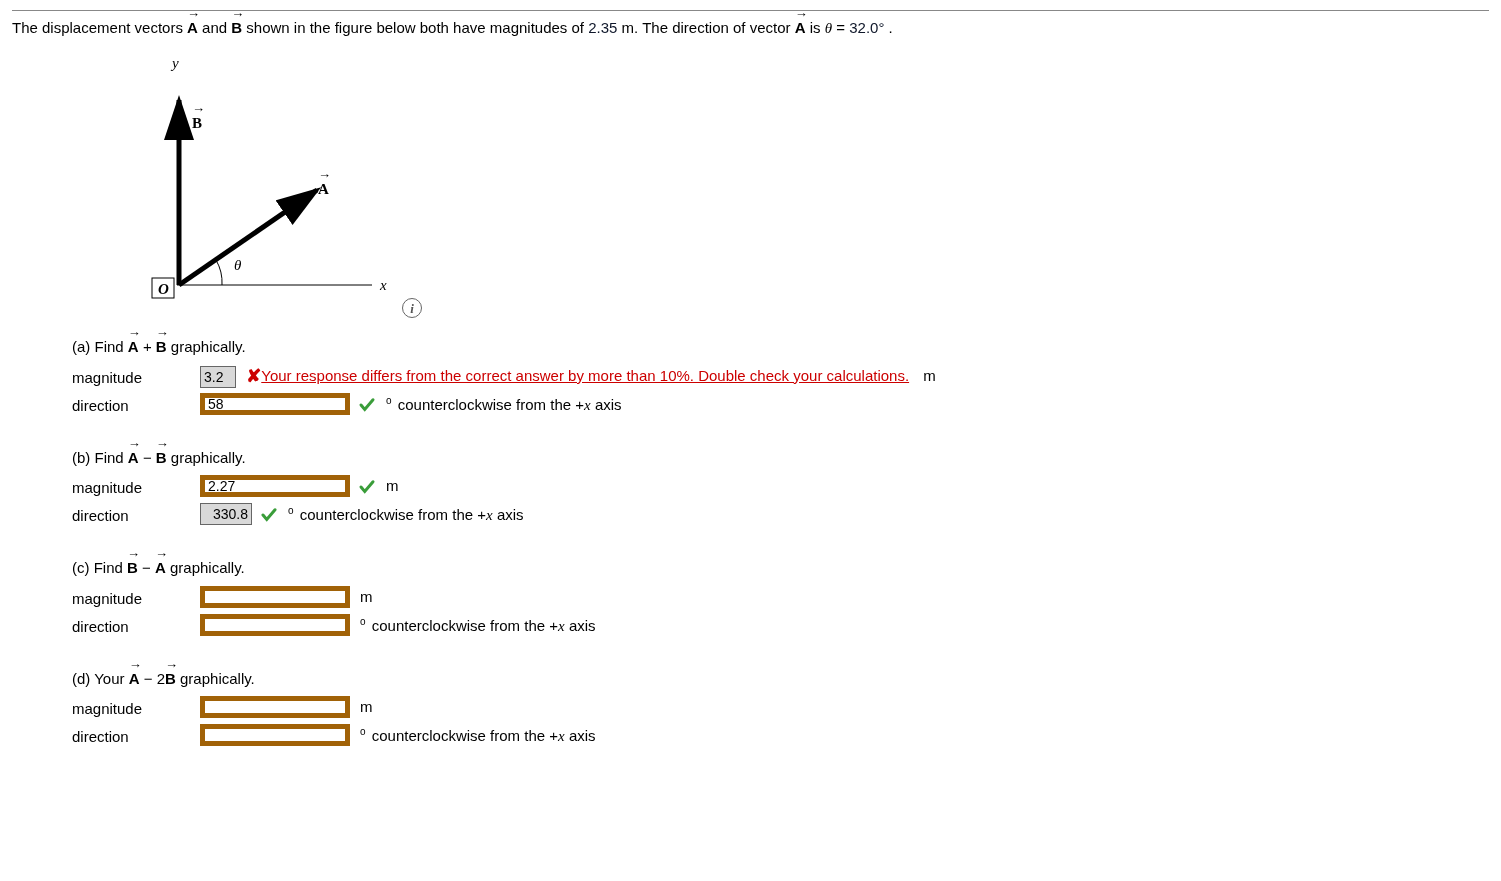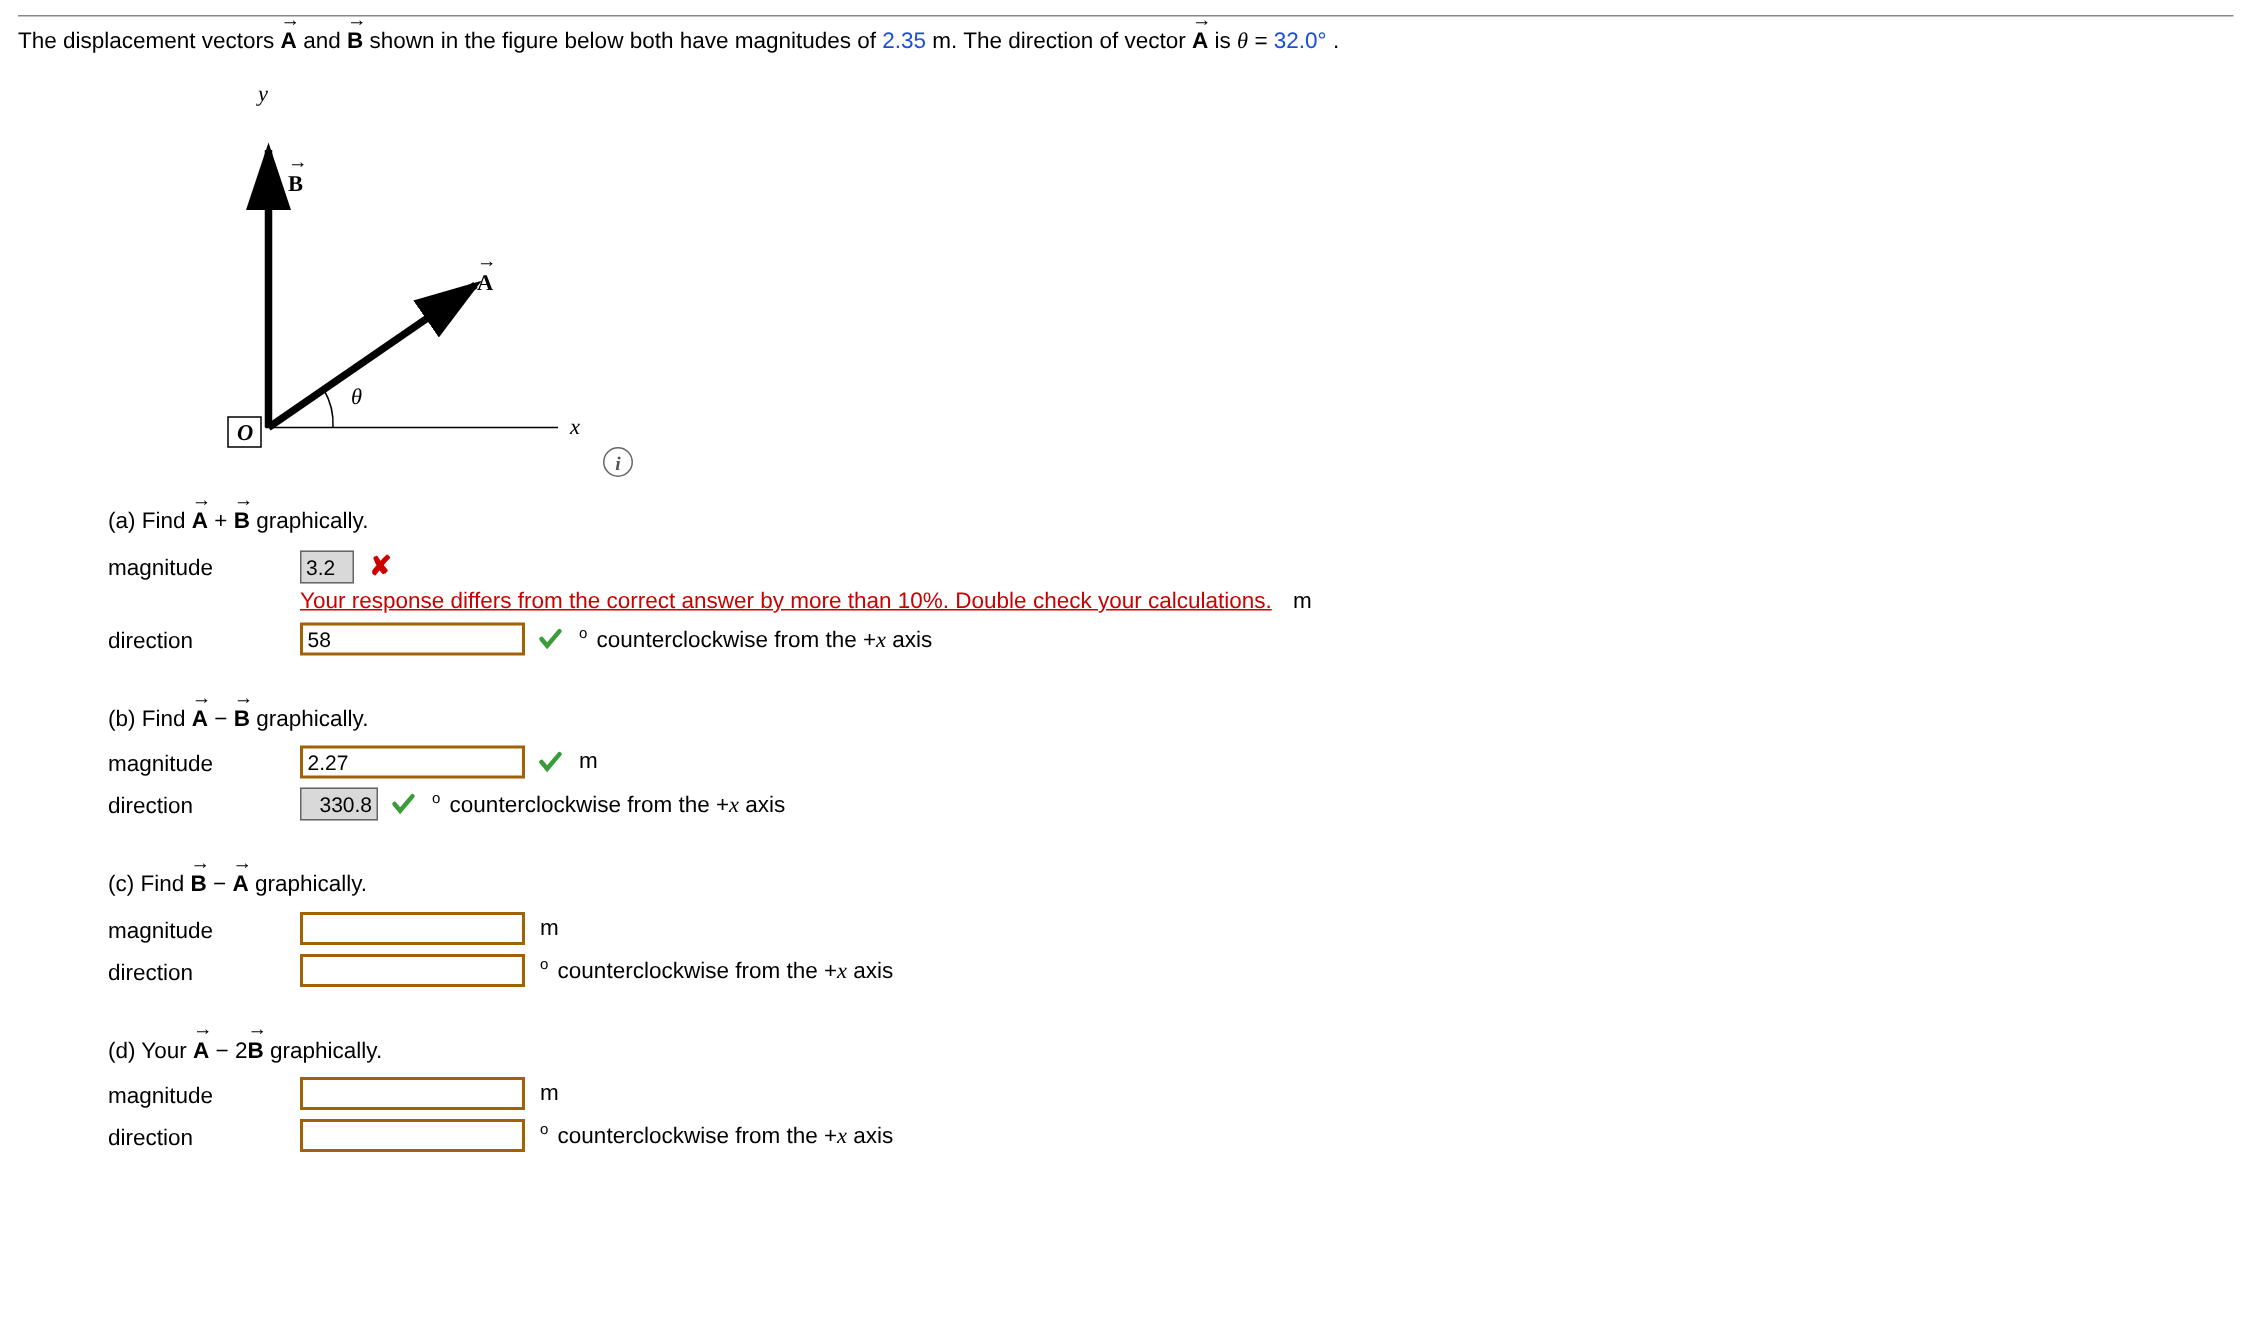--- a/index.html
+++ b/index.html
@@ -6,21 +6,21 @@
   body {
     font-family: Verdana, Geneva, sans-serif;
     font-size: 15px;
     color: #000;
     margin: 0;
     padding: 10px 12px;
     line-height: 1.5;
     background: #fff;
   }
   .problem-text { margin-bottom: 6px; }
-  .red-val { color: #1d4ed8; }
+  .red-val { color: #0f172a; }
   .vec { position: relative; font-weight: bold; display: inline-block; }
   .vec .arrow {
     position: absolute;
     top: -11px; left: 0; right: 0;
     text-align: center;
     font-weight: normal;
     font-size: 13px;
     line-height: 1;
   }
   .ital { font-style: italic; font-family: 'Times New Roman', serif; }
@@ -34,40 +34,40 @@
     vertical-align: middle;
     margin-left: 20px;
   }
   .parts { margin-left: 60px; }
   .part { margin-top: 28px; }
   .part-prompt { margin-bottom: 6px; }
   .row { display: flex; align-items: flex-start; margin: 2px 0; min-height: 26px; }
   .row-label { width: 128px; padding-top: 2px; }
   .inp {
     font-family: inherit; font-size: 14px;
-    border: 2px solid #a16207;
+    border: 5px solid #a16207;
     padding: 1px 3px;
     height: 22px;
   }
   .inp.w-small { width: 36px; }
   .inp.w-med { width: 52px; padding-left: 12px; }
   .inp.w-std { width: 150px; }
   .inp.graded-bg { background: #d9d9d9; border: 1px solid #666; }
   .icon-wrong {
     color: #cc0000; font-weight: bold; font-size: 18px;
     margin-left: 6px; line-height: 22px;
   }
   .icon-check {
     display: inline-block; width: 18px; height: 18px;
     margin-left: 8px; vertical-align: middle; line-height: 22px;
   }
   .feedback-msg { color: #cc0000; text-decoration: underline; }
   .unit { margin-left: 10px; }
   .deg { vertical-align: super; font-size: 10px; margin-right: 2px;}
-  .answer-block { display: flex; flex-direction: column; }
+  .answer-block { display: flex; flex-direction: row; }
   hr.topline { border: none; border-top: 1px solid #888; margin: 0 0 6px 0;}
   svg.check { width: 18px; height: 18px; vertical-align: middle; }
 </style>
 </head>
 <body>
 
 <hr class="topline">
 
 <div class="problem-text">
   <span>The displacement vectors </span>

